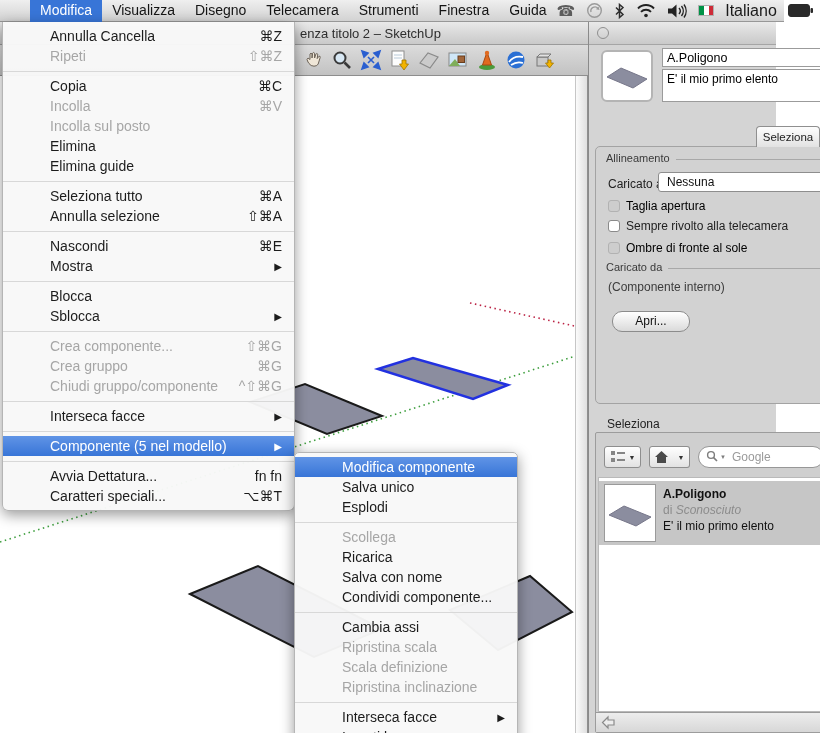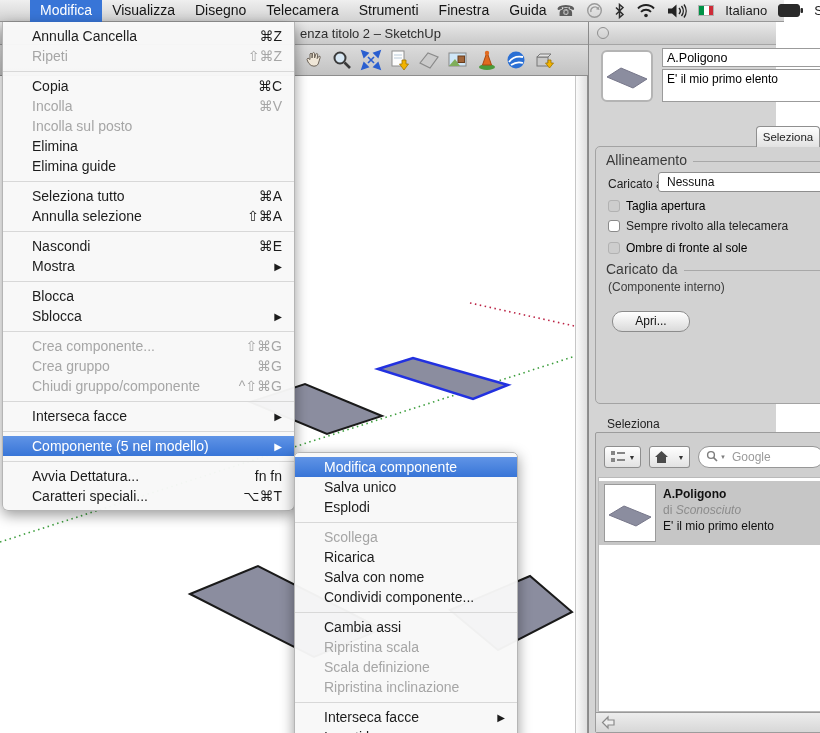--- a/index.html
+++ b/index.html
@@ -11,21 +11,21 @@
   
   .menubar {
     position:absolute; left:0; top:0; width:784px; height:22px; z-index:50;
     background:linear-gradient(180deg,#efefef,#d2d2d2); border-bottom:1px solid #979797;
     display:flex; align-items:center;
   }
   .mb-items { display:flex; height:22px; padding-left:30px; }
   .mb-item { padding:0 10px; line-height:21px; font-size:14px; color:#151515; white-space:nowrap; }
   .mb-item.selected { background:var(--menu-highlight); color:#fff; }
   .mb-status { margin-left:auto; display:flex; align-items:center; gap:11px; padding-right:0; height:22px; }
-  .mb-status .txt { font-size:13px; color:#1a1a1a; }
+  .mb-status .txt { font-size:16px; color:#1a1a1a; }
   .phone-glyph { font-size:15px; color:#5c5c5c; line-height:22px; }
   .flag { display:inline-flex; width:16px; height:11px; border:1px solid #b0b0b0; }
   .flag i { flex:1; }
   
   .canvas-area { position:absolute; left:0; top:0; width:588px; height:733px; background:#fff; }
   .titlebar {
     position:absolute; left:0; top:22px; width:100%; height:23px;
     background:linear-gradient(180deg,#e9e9e9,#c9c9c9); border-bottom:1px solid #9a9a9a;
   }
   .titlebar .title { position:absolute; left:300px; top:4px; font-size:13px; color:#2e2e2e; white-space:nowrap; }
@@ -40,21 +40,21 @@
     position:absolute; right:0; top:76px; width:13px; height:657px;
     background:linear-gradient(90deg,#fbfbfb,#dfdfdf); border-left:1px solid #c6c6c6; border-right:1px solid #8f8f8f;
   }
   
   .menu {
     position:absolute; background:rgba(248,248,248,0.97); border:1px solid #b5b5b5;
     box-shadow:0 4px 14px rgba(0,0,0,0.4); padding:4px 0; z-index:60;
   }
   #edit-menu { left:2px; top:22px; width:293px; border-top:none; border-radius:0 0 6px 6px; }
   #component-submenu { left:294px; top:452px; width:224px; border-radius:5px; z-index:61; }
-  .menu-item { display:flex; align-items:center; height:20px; padding:0 12px 0 29px; font-size:14px; color:#1c1c1c; }
+  .menu-item { display:flex; align-items:center; height:20px; padding:0 12px 0 47px; font-size:14px; color:#1c1c1c; }
   .menu-item.disabled { color:#a6a6a6; }
   .menu-item.highlighted {
     background:linear-gradient(180deg,var(--menu-highlight-light),var(--menu-highlight)); color:#fff;
   }
   .mi-label { flex:1; white-space:nowrap; }
   .mi-shortcut { white-space:nowrap; }
   .mi-arrow { font-size:10px; margin-left:8px; }
   .menu-sep { height:1px; background:#d8d8d8; margin:4.5px 0; }
   
   .panel {
@@ -69,21 +69,21 @@
   .name-input { position:absolute; left:73px; top:26px; width:161px; height:19px;
     border:1px solid #9b9b9b; background:#fff; font-size:12.5px; padding:0 4px; font-family:inherit; }
   .desc-input { position:absolute; left:73px; top:47px; width:161px; height:33px;
     border:1px solid #9b9b9b; background:#fff; font-size:12px; padding:2px 4px; resize:none; font-family:inherit; }
   .tab { position:absolute; left:167px; top:104px; width:64px; height:21px; z-index:2;
     background:linear-gradient(180deg,#fdfdfd,#e2e2e2); border:1px solid #8f8f8f; border-bottom:none;
     border-radius:4px 4px 0 0; font-size:11.5px; text-align:center; line-height:20px; color:#222; }
   .groupbox { position:absolute; left:6px; top:124px; width:230px; height:258px;
     border:1px solid #a3a3a3; border-radius:5px; background:#d2d2d2; }
   .lbl-line { position:absolute; left:10px; right:4px; display:flex; align-items:center; gap:6px; }
-  .lbl-line .sm { font-size:14px; color:#3a3a3a; white-space:nowrap; }
+  .lbl-line .sm { font-size:11px; color:#3a3a3a; white-space:nowrap; }
   .lbl-line .rule { flex:1; border-top:1px solid #a8a8a8; margin-top:3px; }
   .glue-label { position:absolute; left:12px; top:30px; font-size:12px; color:#222; }
   .glue-box { position:absolute; left:62px; top:25px; width:172px; height:20px; background:#fff;
     border:1px solid #8e8e8e; border-radius:3px; font-size:12px; line-height:19px; padding-left:8px; color:#111; }
   .chk-row { position:absolute; left:12px; display:flex; align-items:center; gap:6px; font-size:12px; color:#222; }
   .chk-box { width:12px; height:12px; background:#fff; border:1px solid #8a8a8a; border-radius:3px; flex:0 0 auto; }
   .chk-row.disabled { color:#000000; }
   .chk-row.disabled .chk-box { background:#cdcdcd; border-color:#b2b2b2; }
   .loaded-val { position:absolute; left:12px; top:133px; font-size:12px; color:#3c3c3c; }
   .open-btn { position:absolute; left:16px; top:164px; width:78px; height:21px;

